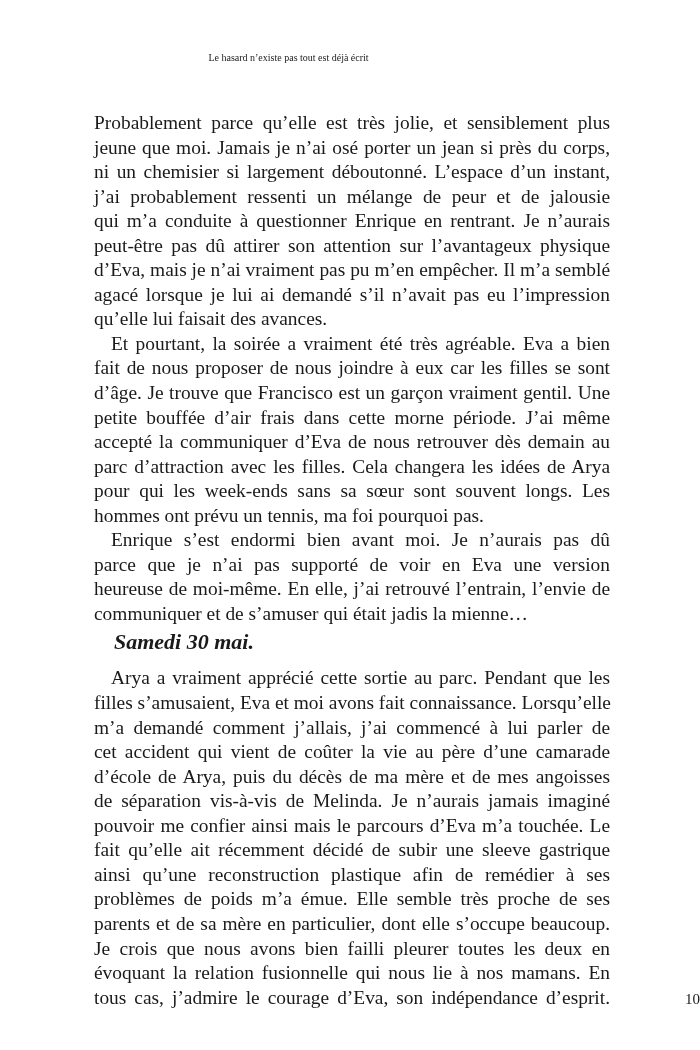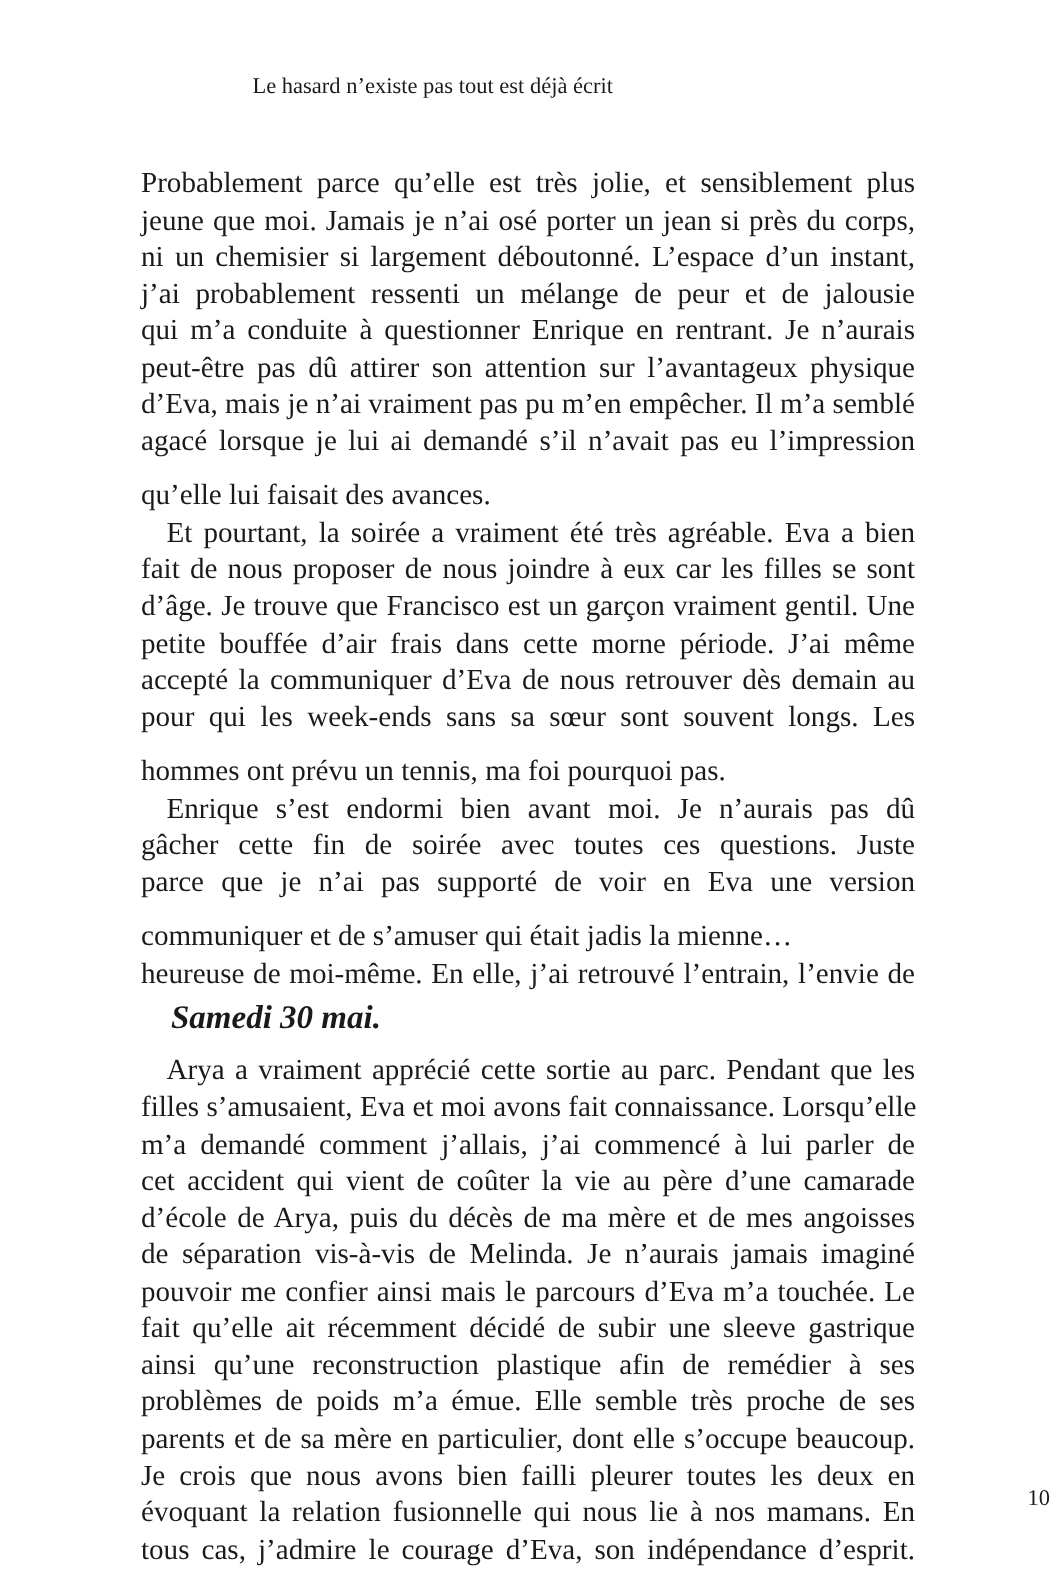--- a/index.html
+++ b/index.html
@@ -14,21 +14,21 @@
       overflow: hidden;
       font-family: "Liberation Serif", "DejaVu Serif", serif;
       color: #1a1a1a;
     }
     .running-header {
       position: absolute;
       top: 48px;
       left: 0;
       width: 577px;
       text-align: center;
-      font-size: 15px;
+      font-size: 10px;
       line-height: 20px;
     }
     .text-block {
       position: absolute;
       top: 111px;
       left: 94px;
       width: 516px;
       font-size: 19.4px;
       line-height: 24.55px;
     }
@@ -39,21 +39,20 @@
     }
     .line {
       display: block;
       text-align: justify;
       text-align-last: justify;
       white-space: nowrap;
       height: 24.55px;
     }
     .line.last {
       text-align-last: left;
-      margin-top: 12px;
     }
     .line.first-indent {
       padding-left: 17px;
     }
     .heading {
       margin: 4px 0 6px 0;
       padding-left: 20px;
       font-weight: bold;
       font-style: italic;
       font-size: 22px;
@@ -88,30 +87,30 @@
     <span class="line">agacé lorsque je lui ai demandé s’il n’avait pas eu l’impression</span>
     <span class="line last">qu’elle lui faisait des avances.</span>
   </p>
 
   <p>
     <span class="line first-indent">Et pourtant, la soirée a vraiment été très agréable. Eva a bien</span>
     <span class="line">fait de nous proposer de nous joindre à eux car les filles se sont</span>
     <span class="line">d’âge. Je trouve que Francisco est un garçon vraiment gentil. Une</span>
     <span class="line">petite bouffée d’air frais dans cette morne période. J’ai même</span>
     <span class="line">accepté la communiquer d’Eva de nous retrouver dès demain au</span>
+    <span class="line">parc d’attraction avec les filles. Cela changera les idées de Arya</span>
     <span class="line">pour qui les week-ends sans sa sœur sont souvent longs. Les</span>
     <span class="line last">hommes ont prévu un tennis, ma foi pourquoi pas.</span>
   </p>
 
   <p>
     <span class="line first-indent">Enrique s’est endormi bien avant moi. Je n’aurais pas dû</span>
-    <span class="line">gâcher cette fin de soirée avec toutes ces questions. Juste</span>
     <span class="line">parce que je n’ai pas supporté de voir en Eva une version</span>
+    <span class="line">heureuse de moi-même. En elle, j’ai retrouvé l’entrain, l’envie de</span>
     <span class="line last">communiquer et de s’amuser qui était jadis la mienne…</span>
-    <span class="line">heureuse de moi-même. En elle, j’ai retrouvé l’entrain, l’envie de</span>
   </p>
 
   <div class="heading">Samedi 30 mai.</div>
 
   <p>
     <span class="line first-indent">Arya a vraiment apprécié cette sortie au parc. Pendant que les</span>
     <span class="line">filles s’amusaient, Eva et moi avons fait connaissance. Lorsqu’elle</span>
     <span class="line">m’a demandé comment j’allais, j’ai commencé à lui parler de</span>
     <span class="line">cet accident qui vient de coûter la vie au père d’une camarade</span>
     <span class="line">d’école de Arya, puis du décès de ma mère et de mes angoisses</span>

